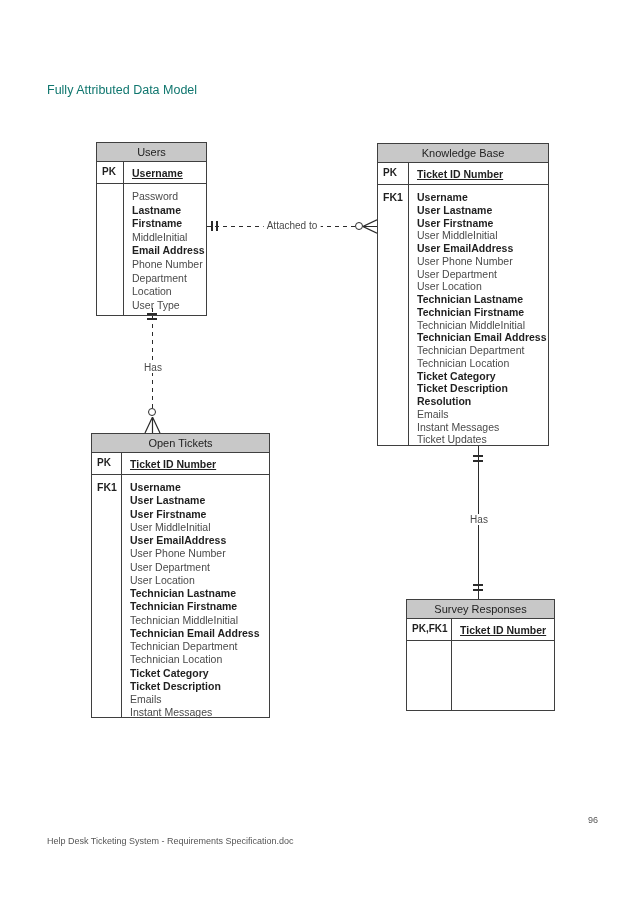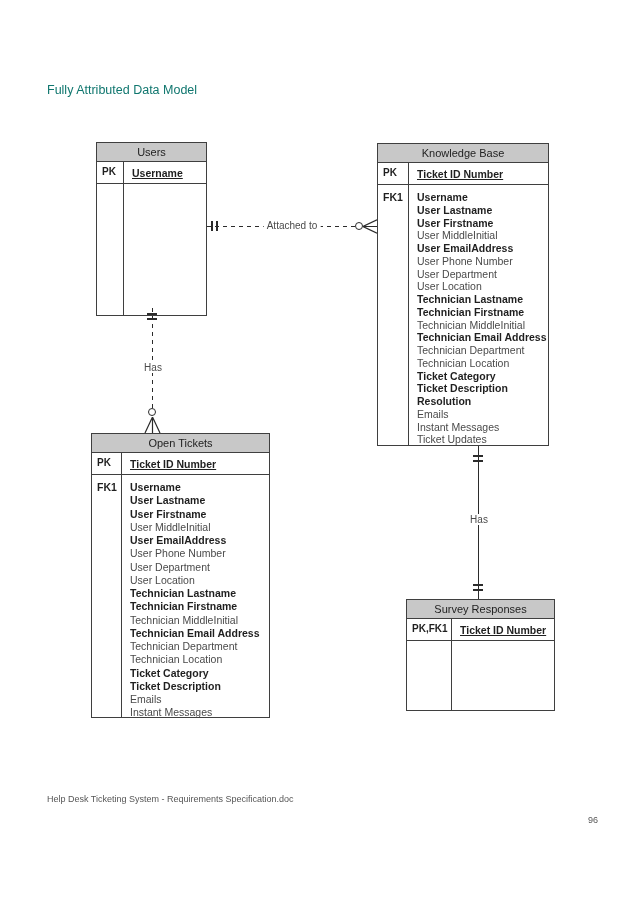--- a/index.html
+++ b/index.html
@@ -33,40 +33,51 @@
   .vline.dashed{background:repeating-linear-gradient(180deg,#2b2b2b 0 4px,transparent 4px 8px);}
   .tickv{position:absolute;width:2px;height:10px;background:#2b2b2b;}
   .tickh{position:absolute;height:2px;width:10px;background:#2b2b2b;}
   .circle{position:absolute;width:8px;height:8px;border:1.5px solid #2b2b2b;border-radius:50%;
           background:#ffffff;box-sizing:border-box;z-index:2;}
   .crow{position:absolute;z-index:1;}
   .rel-label{position:absolute;transform:translateX(-50%);font-size:10px;color:#4a4a4a;
              background:#ffffff;padding:0 3px;white-space:nowrap;z-index:2;}
 
   
-  .footer-left{position:absolute;left:47px;top:794px;font-size:9px;color:#565656;}
+  .footer-left{position:absolute;left:47px;top:836px;font-size:9px;color:#565656;}
   .footer-page{position:absolute;right:40px;top:815px;font-size:9px;color:#565656;}
 </style>
 </head>
 <body>
 
 <div class="page">
 
   <div class="doc-title">Fully Attributed Data Model</div>
 
   <div>
 
     <div class="entity" style="left:96px;top:142px;width:111px;height:174px;--kw:27px;--lh:13.6px;">
         <div class="e-header">Users</div>
         <div class="e-keyrow">
           <div class="e-kcol">PK</div>
           <div class="e-acol"><span class="key-attr u">Username</span></div>
         </div>
         <div class="e-body">
           <div class="e-kcol fk"></div>
+          <div class="e-attrs">
+            <div class="attr-row">Password</div>
+            <div class="attr-row b">Lastname</div>
+            <div class="attr-row b">Firstname</div>
+            <div class="attr-row">MiddleInitial</div>
+            <div class="attr-row b">Email Address</div>
+            <div class="attr-row">Phone Number</div>
+            <div class="attr-row">Department</div>
+            <div class="attr-row">Location</div>
+            <div class="attr-row">User Type</div>
+          </div>
         </div>
       </div>
     <div class="entity" style="left:377px;top:143px;width:172px;height:303px;--kw:31px;--lh:12.75px;">
         <div class="e-header">Knowledge Base</div>
         <div class="e-keyrow">
           <div class="e-kcol">PK</div>
           <div class="e-acol"><span class="key-attr u">Ticket ID Number</span></div>
         </div>
         <div class="e-body">
           <div class="e-kcol fk">FK1</div>

